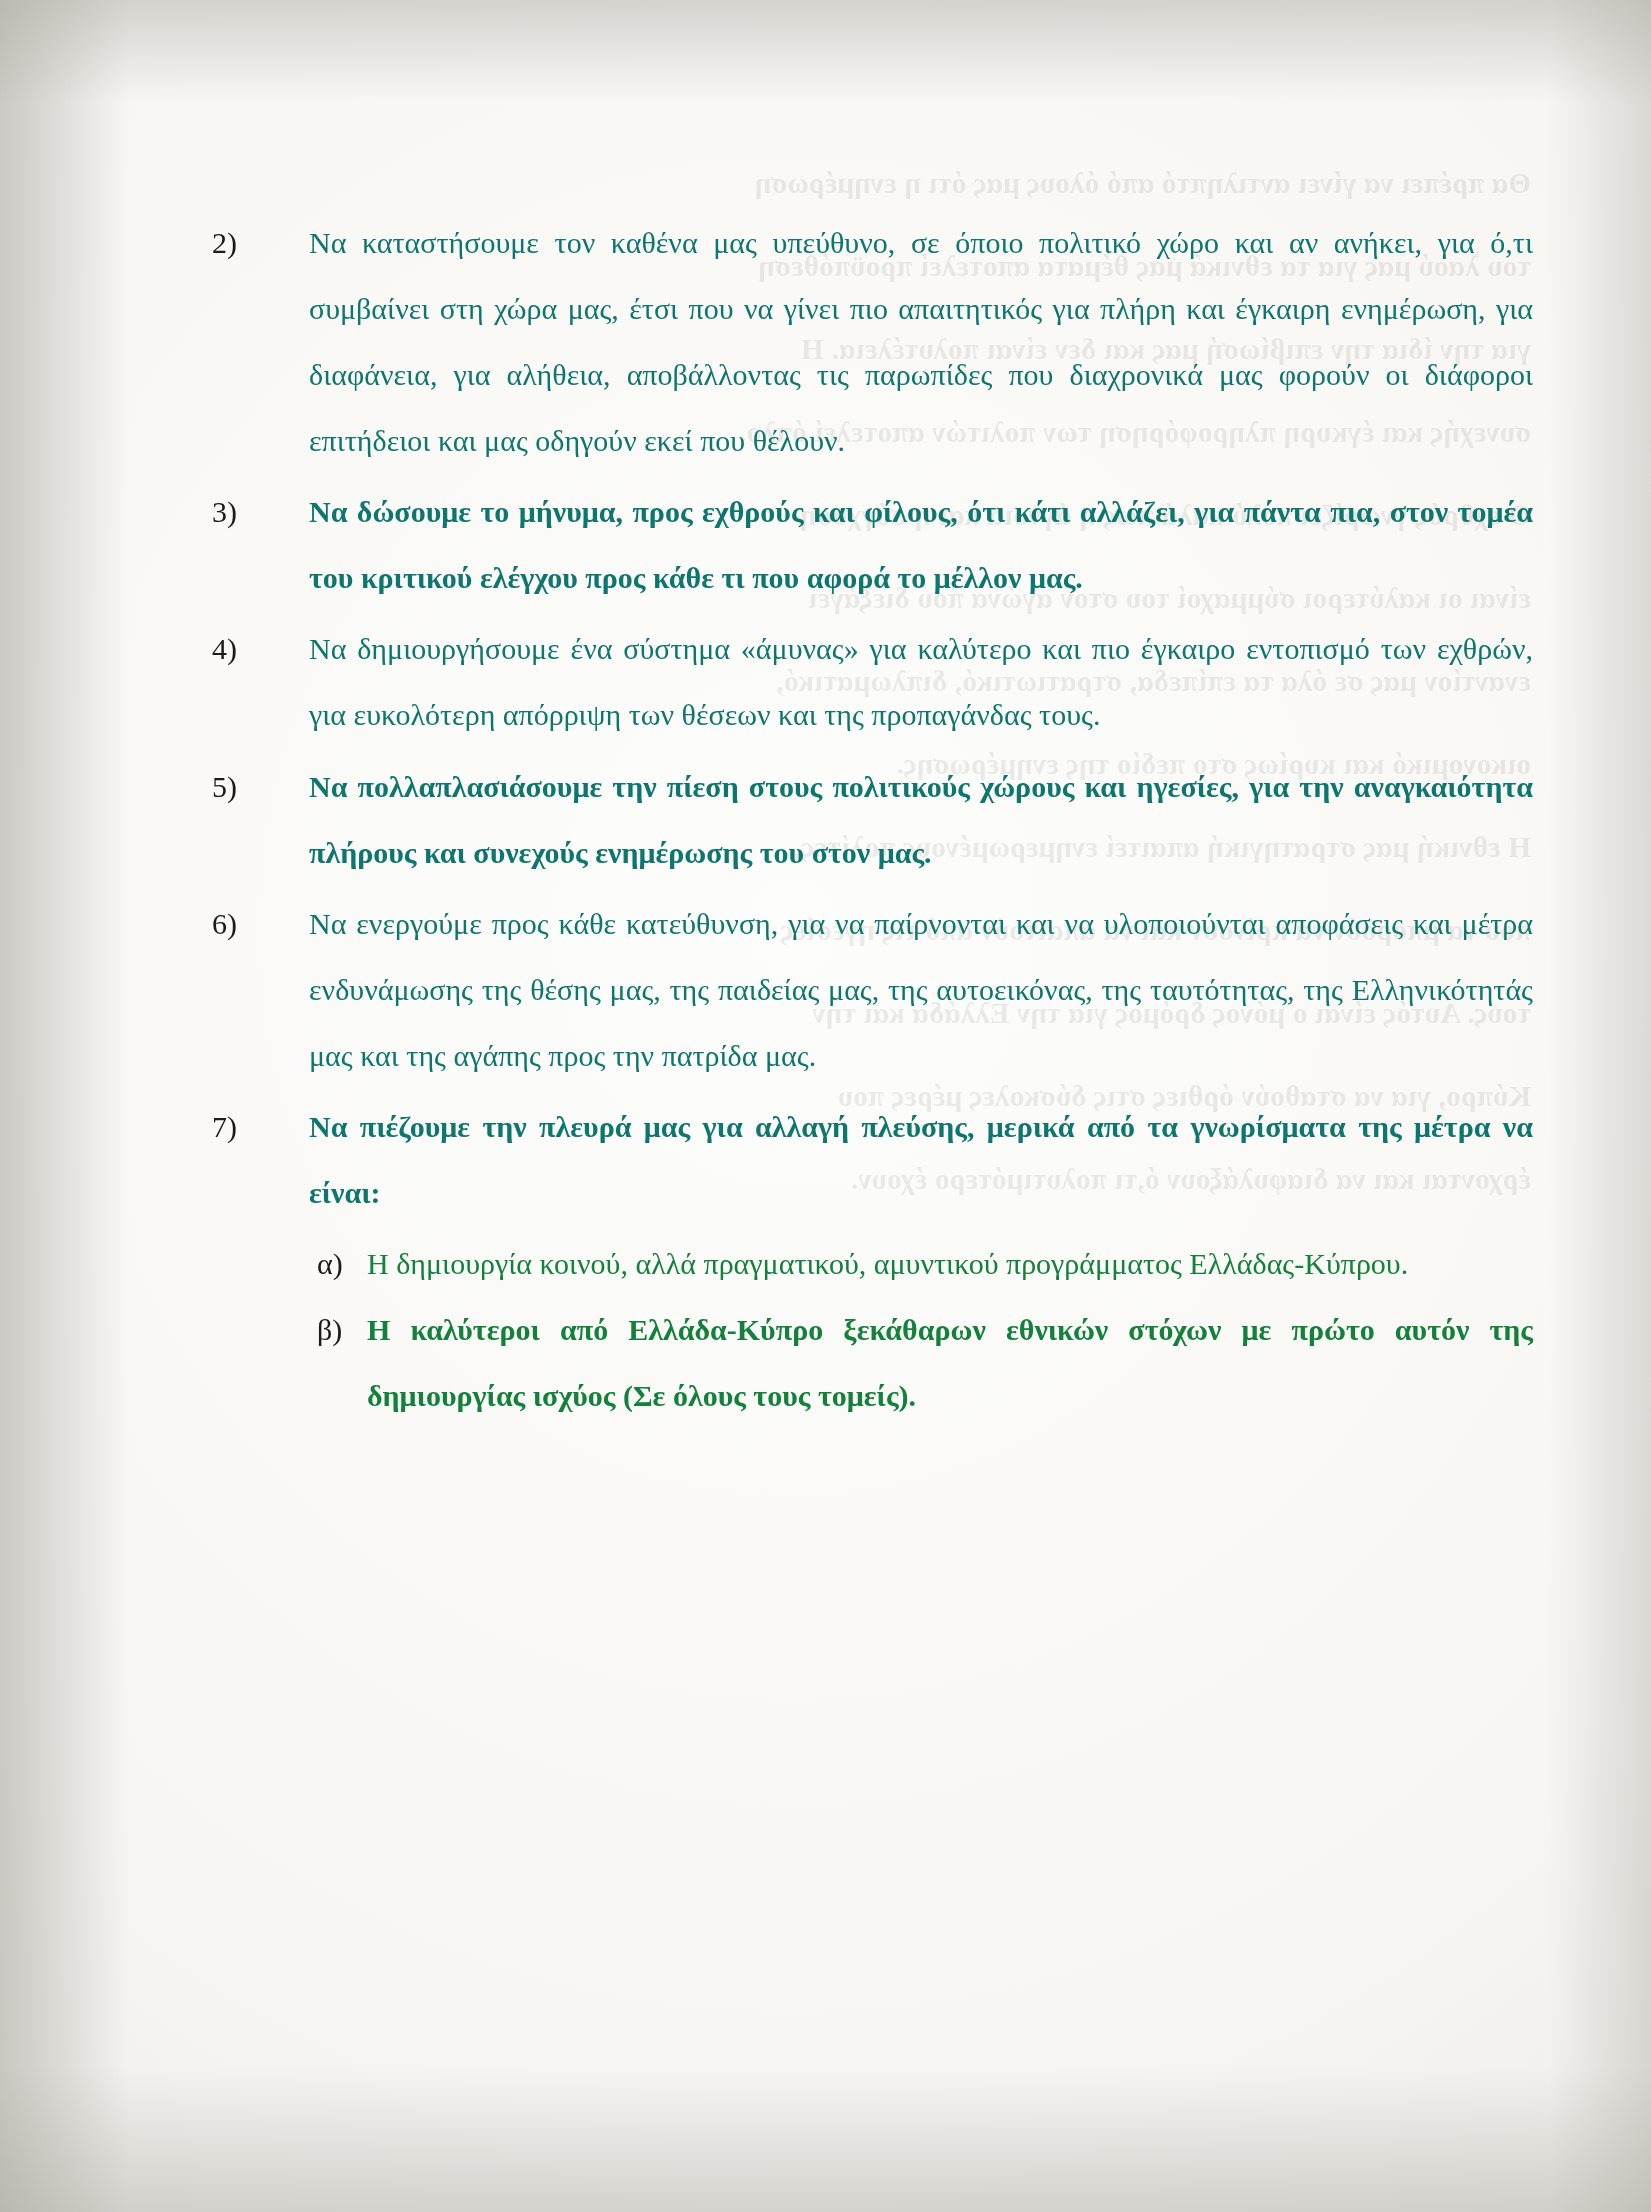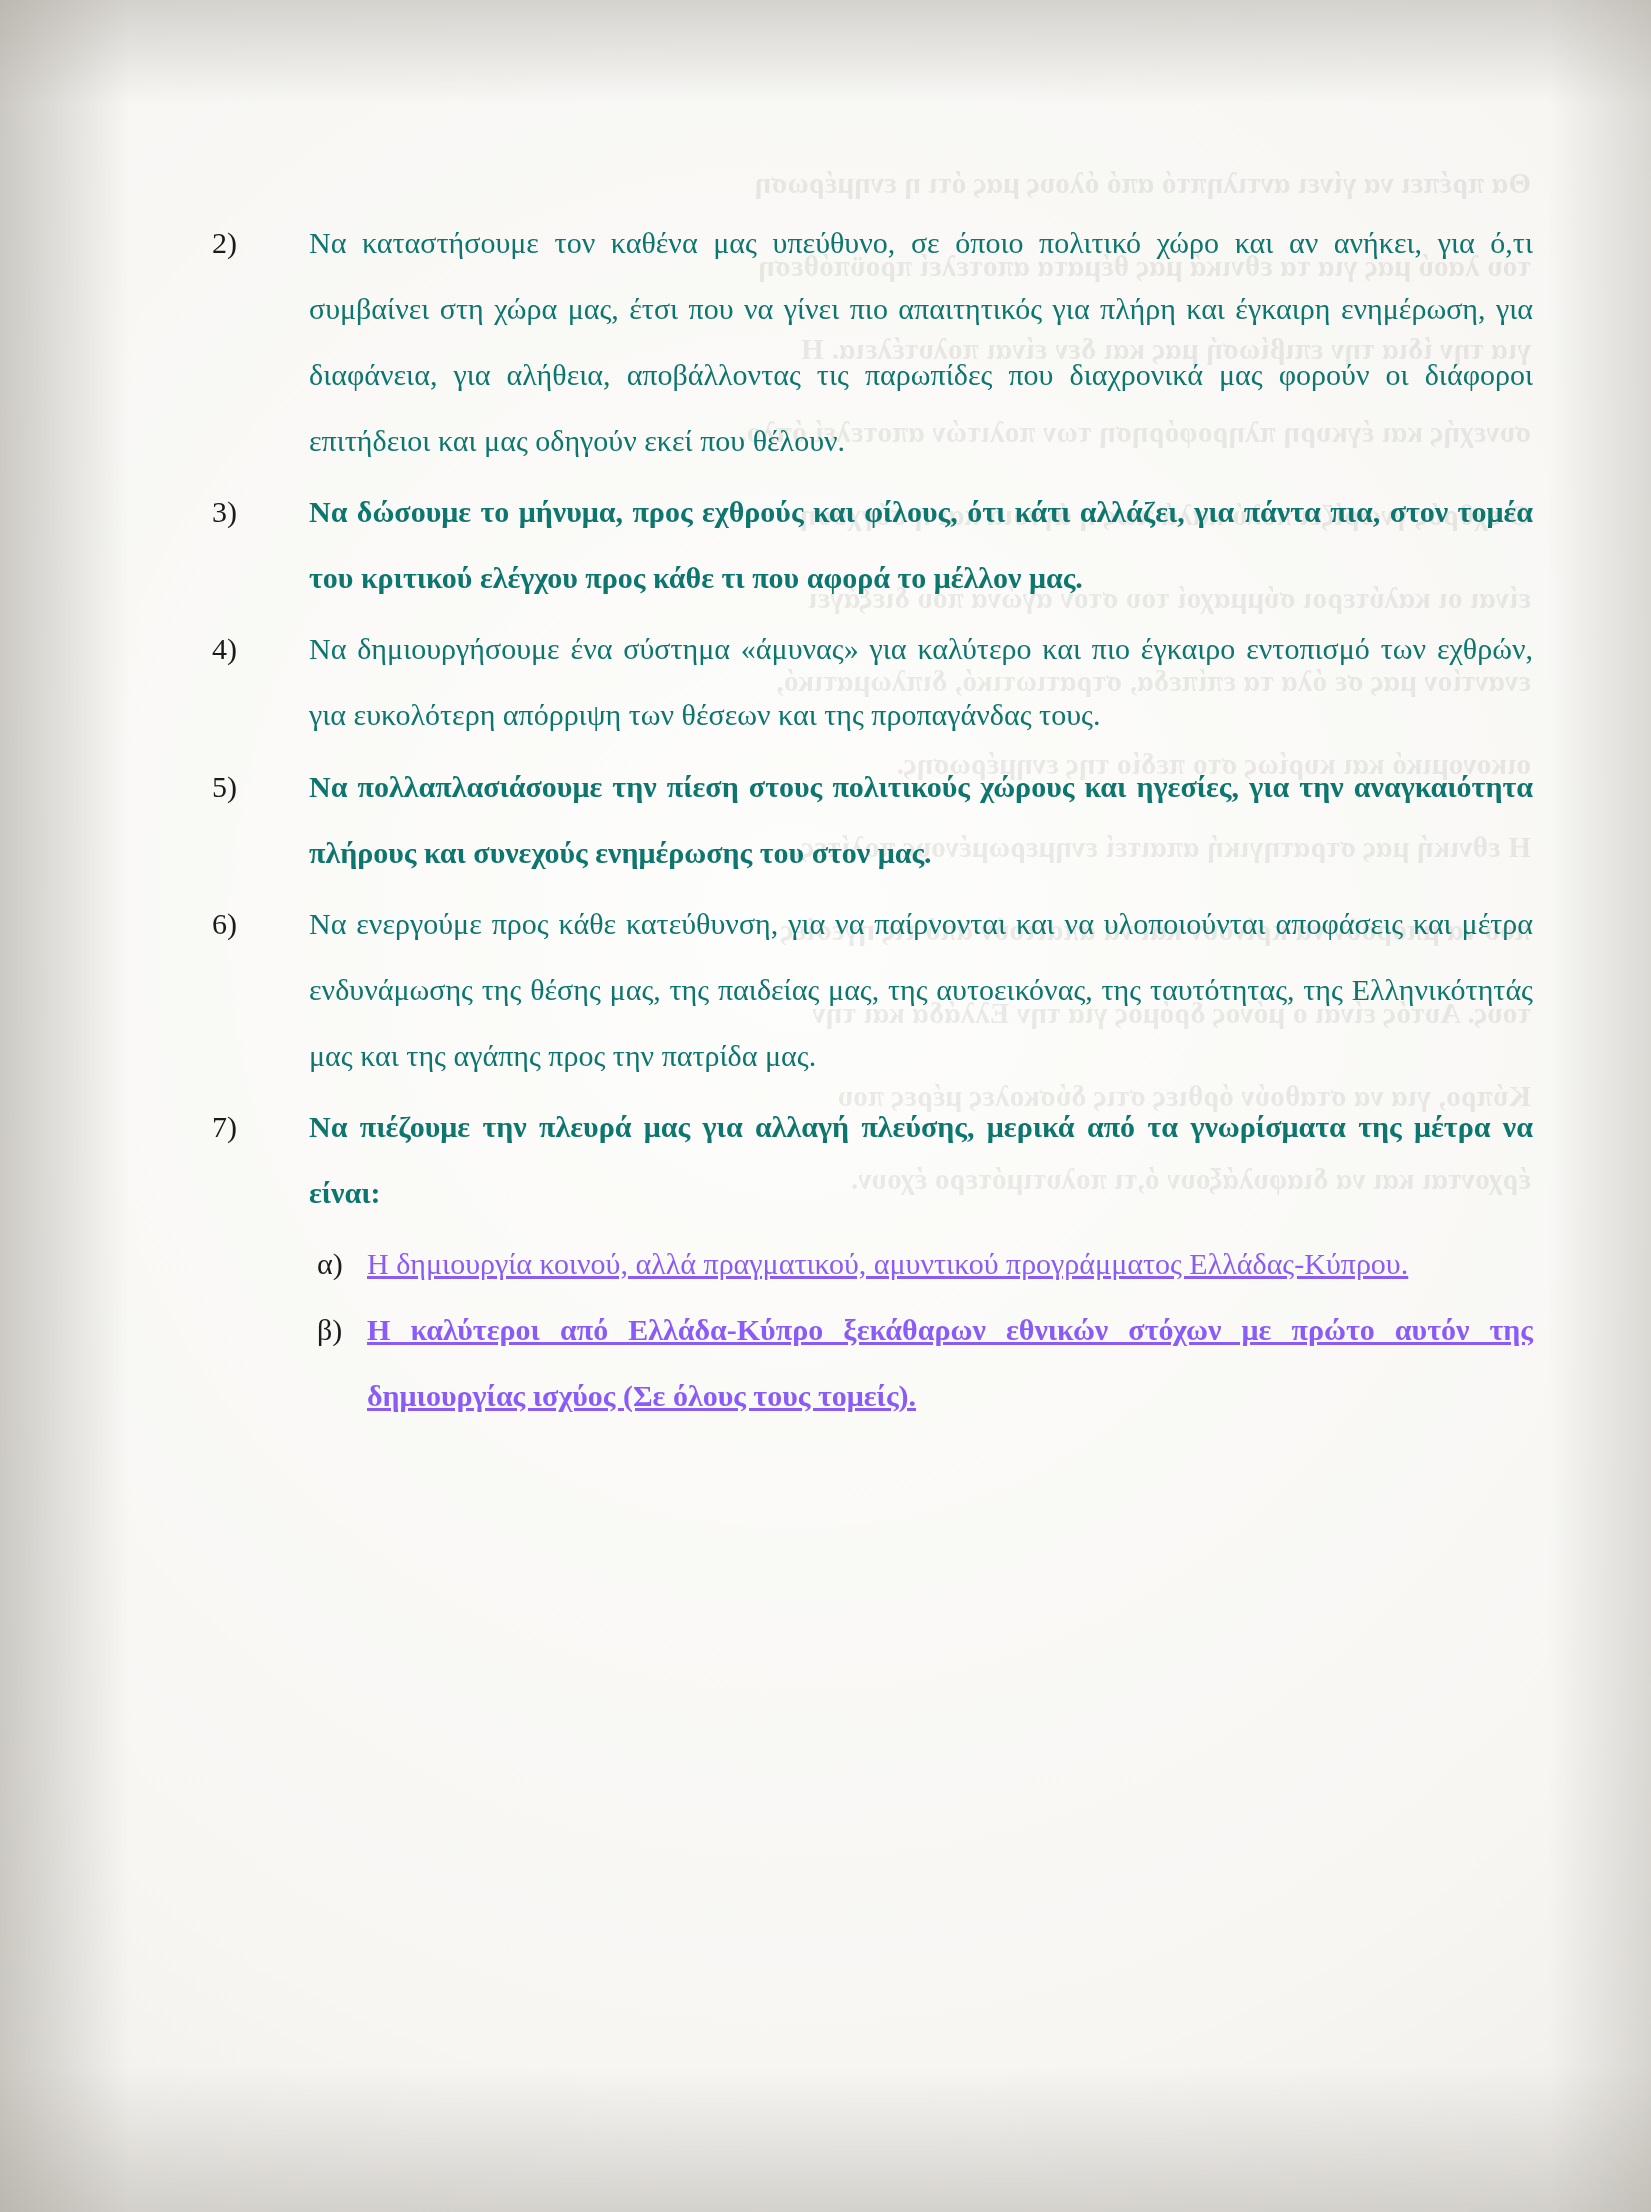--- a/index.html
+++ b/index.html
@@ -130,22 +130,21 @@
     flex: 0 0 50px;
     font-size: 30px;
     line-height: 66px;
     color: #1d1d1d;
   }
   .sub-body {
     flex: 1 1 auto;
     font-size: 30px;
     line-height: 66px;
     text-align: justify;
-    color: #8b5cf6;
-    text-decoration: underline;
+    color: #15803d;
   }
   .sub-item.bold .sub-body { font-weight: 700; }
 
   
   .content { filter: contrast(1.02); }
 </style>
 </head>
 <body>
 
 <div class="page">

